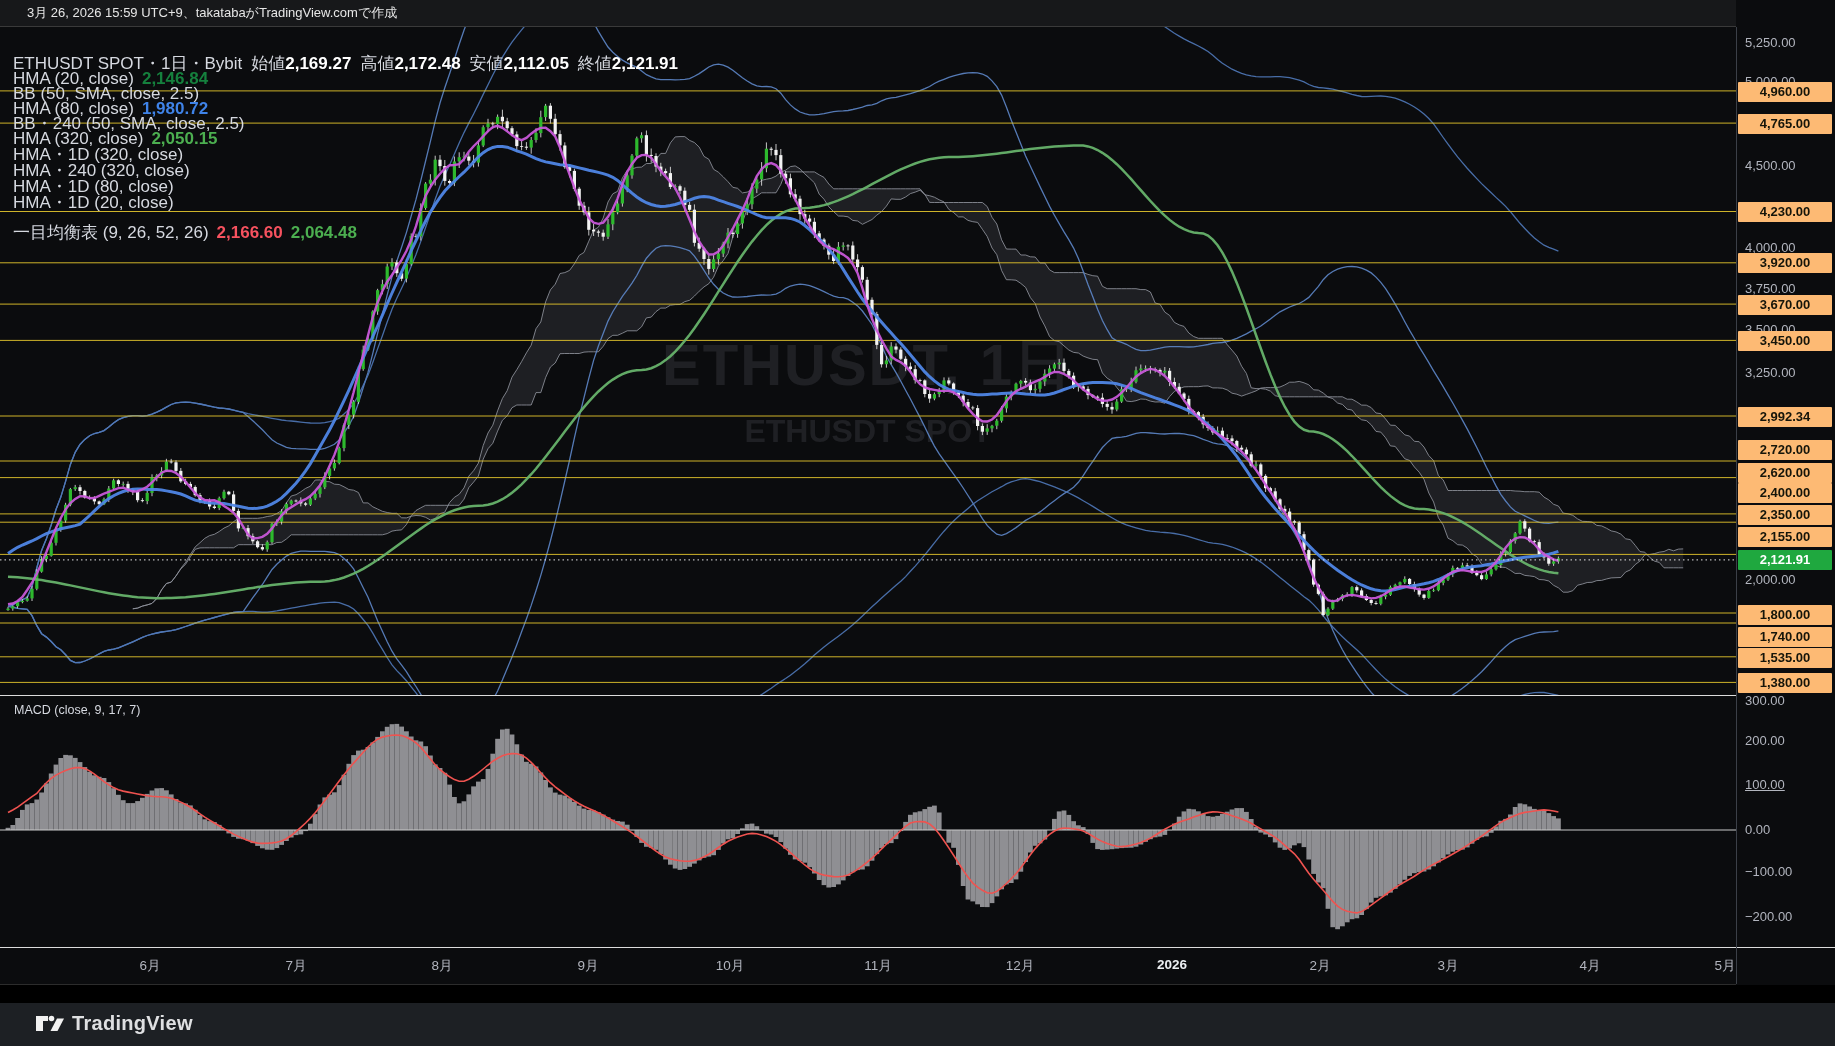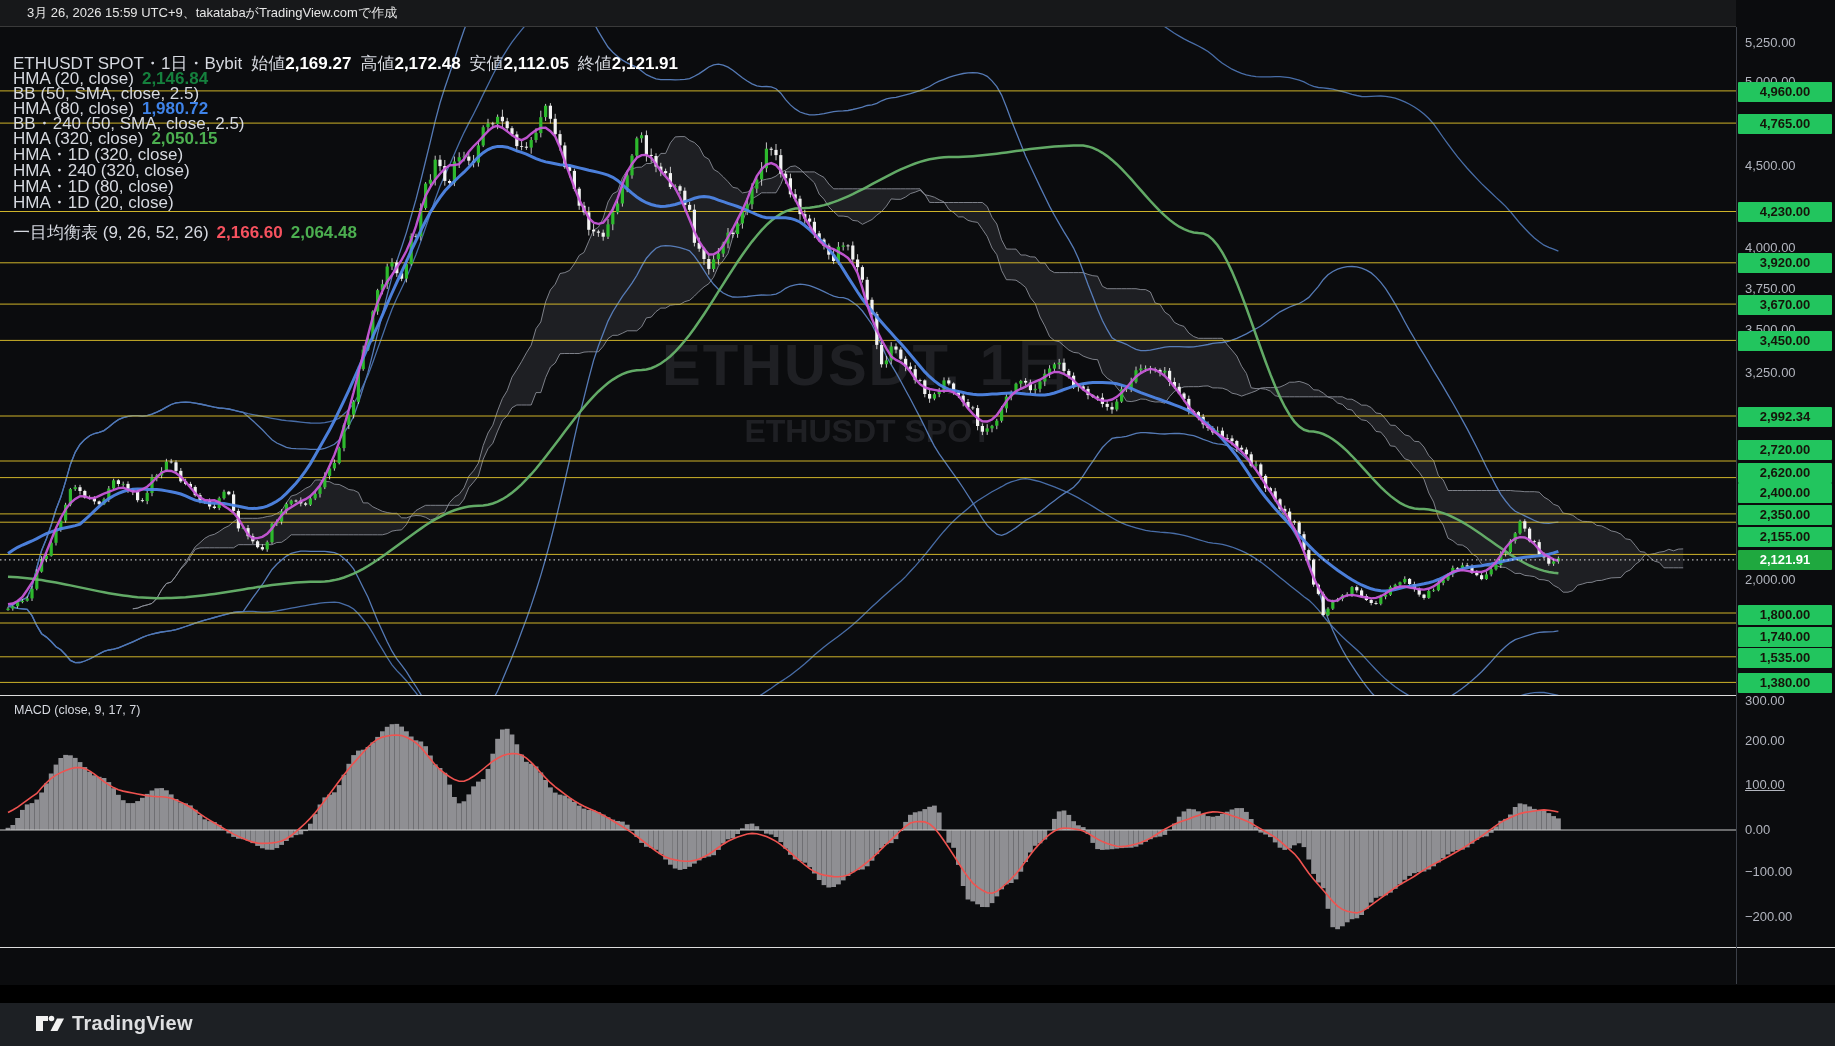--- a/index.html
+++ b/index.html
@@ -24,21 +24,21 @@
   #legend{position:absolute;left:13px;top:0;}
   .lrow{position:absolute;left:0;white-space:nowrap;font-size:17px;color:#d6d9e0;height:16px;line-height:16px;}
   .lrow b{color:#fff;font-weight:bold;}
   .lrow .fld{margin-left:9px;color:#d6d9e0;}
   .lrow .val{font-weight:bold;}
   
   #paxis{position:absolute;left:1736px;top:0;width:99px;height:712px;background:#0b0c0e;}
   .tickg{position:absolute;left:9px;color:#b2b5be;font-size:13px;white-space:nowrap;}
   .tickbox{position:absolute;left:2px;width:94px;height:20px;border-radius:1px;
            font-size:13px;line-height:20px;text-align:center;font-weight:bold;}
-  .tb-y{background:#22c55e;color:#15150a;}
+  .tb-y{background:#fdba74;color:#15150a;}
   .tb-c{background:#1fa83f;color:#fff;}
   
   #taxis{position:absolute;left:0;top:948px;width:1736px;height:36px;overflow:hidden;
          border-bottom:1px solid #2c2c2c;}
   .tlab{position:absolute;top:9px;transform:translateX(-50%);color:#b2b5be;font-size:13.5px;white-space:nowrap;}
   .tlab.bold{color:#eceff2;font-weight:bold;}
   
   #macdLegend{position:absolute;left:14px;top:703px;font-size:12.5px;color:#d6d9e0;}
   
   #gap{position:absolute;left:0;top:985px;width:1835px;height:18px;background:#000;}
@@ -796,20 +796,34 @@
       <div class="tickbox tb-y" style="top: 673px;">1,380.00</div>
       <div class="tickg" style="top: 693px;">300.00</div>
       <div class="tickg" style="top: 733px;">200.00</div>
       <div class="tickg" style="top: 777px; text-decoration: underline;">100.00</div>
       <div class="tickg" style="top: 822px;">0.00</div>
       <div class="tickg" style="top: 864px;">−100.00</div>
       <div class="tickg" style="top: 909px;">−200.00</div>
     </div>
   <div id="vaxisline"></div>
 
+  <div id="taxis">
+      <div class="tlab" style="left: 150px;">6月</div>
+      <div class="tlab" style="left: 296px;">7月</div>
+      <div class="tlab" style="left: 442px;">8月</div>
+      <div class="tlab" style="left: 588px;">9月</div>
+      <div class="tlab" style="left: 730px;">10月</div>
+      <div class="tlab" style="left: 878px;">11月</div>
+      <div class="tlab" style="left: 1020px;">12月</div>
+      <div class="tlab bold" style="left: 1172px;">2026</div>
+      <div class="tlab" style="left: 1320px;">2月</div>
+      <div class="tlab" style="left: 1448px;">3月</div>
+      <div class="tlab" style="left: 1590px;">4月</div>
+      <div class="tlab" style="left: 1725px;">5月</div>
+    </div>
 
   <div id="gap"></div>
   <div id="fbar">
     <span id="flogo">
       <svg width="28" height="22" viewBox="0 0 28 22">
         <path d="M0 3 h12 v5 h-5 v10 h-7 z" fill="#f1f1f1"></path>
         <circle cx="15.5" cy="5.5" r="2.8" fill="#f1f1f1"></circle>
         <path d="M14.5 18 l6.5-12.5 h7 l-6.5 12.5 z" fill="#f1f1f1"></path>
       </svg>
     </span>

